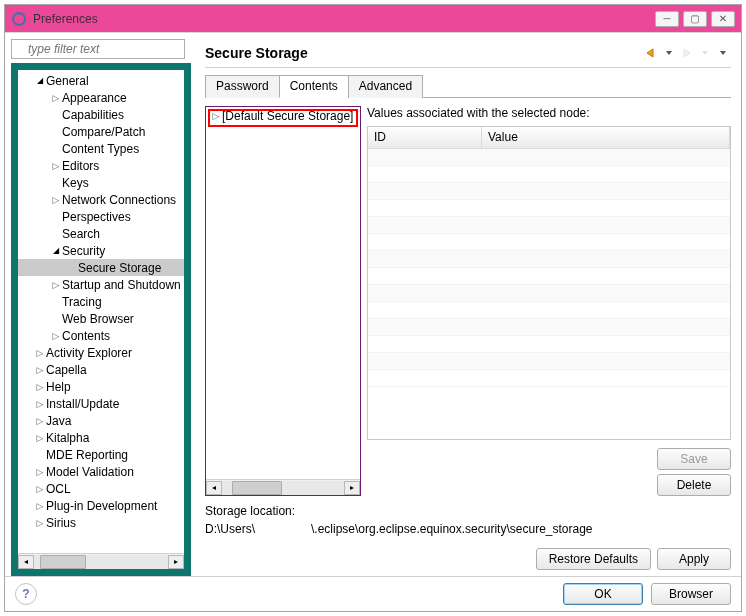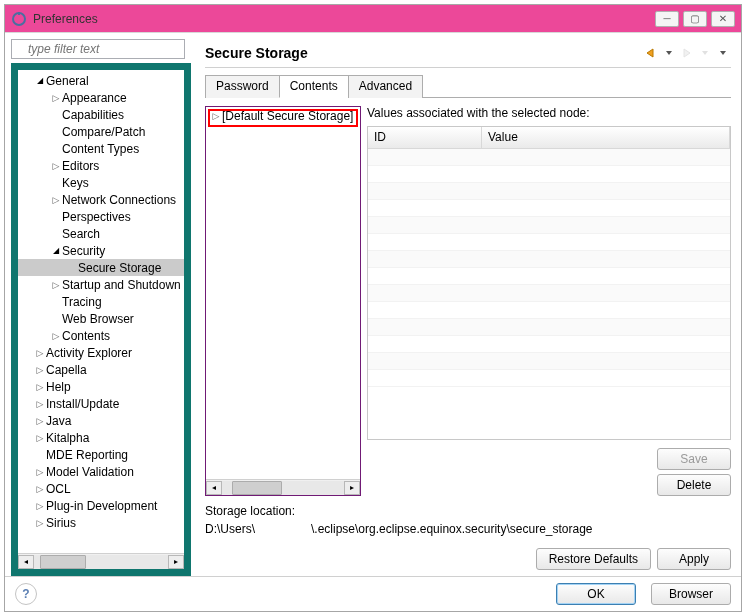--- a/index.html
+++ b/index.html
@@ -53,21 +53,21 @@
   .tbody-row:nth-child(odd) { background:#fafafa; }
   .btn-row { display:flex; justify-content:flex-end; gap:6px; margin-top:8px; }
   .btn { min-width:74px; height:22px; border:1px solid #acacac; background:linear-gradient(#fdfdfd,#e8e8e8); border-radius:3px; cursor:pointer; padding:0 12px; display:flex; align-items:center; justify-content:center; }
   .btn:disabled, .btn.disabled { color:#9a9a9a; }
   .btn.primary { border-color:#3c7fb1; box-shadow:inset 0 0 0 1px #a3d3f5; }
   .loc-label { margin-top:8px; }
   .loc-path { margin-top:4px; color:#000; }
   .loc-path .redact { display:inline-block; width:56px; height:11px; background:#fff; }
   .footer { border-top:1px solid #d0d0d0; padding:6px 10px; display:flex; align-items:center; }
   .help-ico { width:22px; height:22px; border:1px solid #c4c4c4; border-radius:50%; display:flex; align-items:center; justify-content:center; color:#5b7fb3; font-weight:bold; cursor:pointer; }
-  .footer-btns { margin-left:auto; display:flex; gap:15px; }
+  .footer-btns { margin-left:auto; display:flex; gap:8px; }
 </style>
 </head>
 <body>
 
 <div class="window">
 
   <div class="titlebar">
     <span class="title-icon">
       <svg width="16" height="16" viewBox="0 0 16 16">
           <circle cx="8" cy="8" r="6" fill="none" stroke="#4a6fa0" stroke-width="2"></circle>

